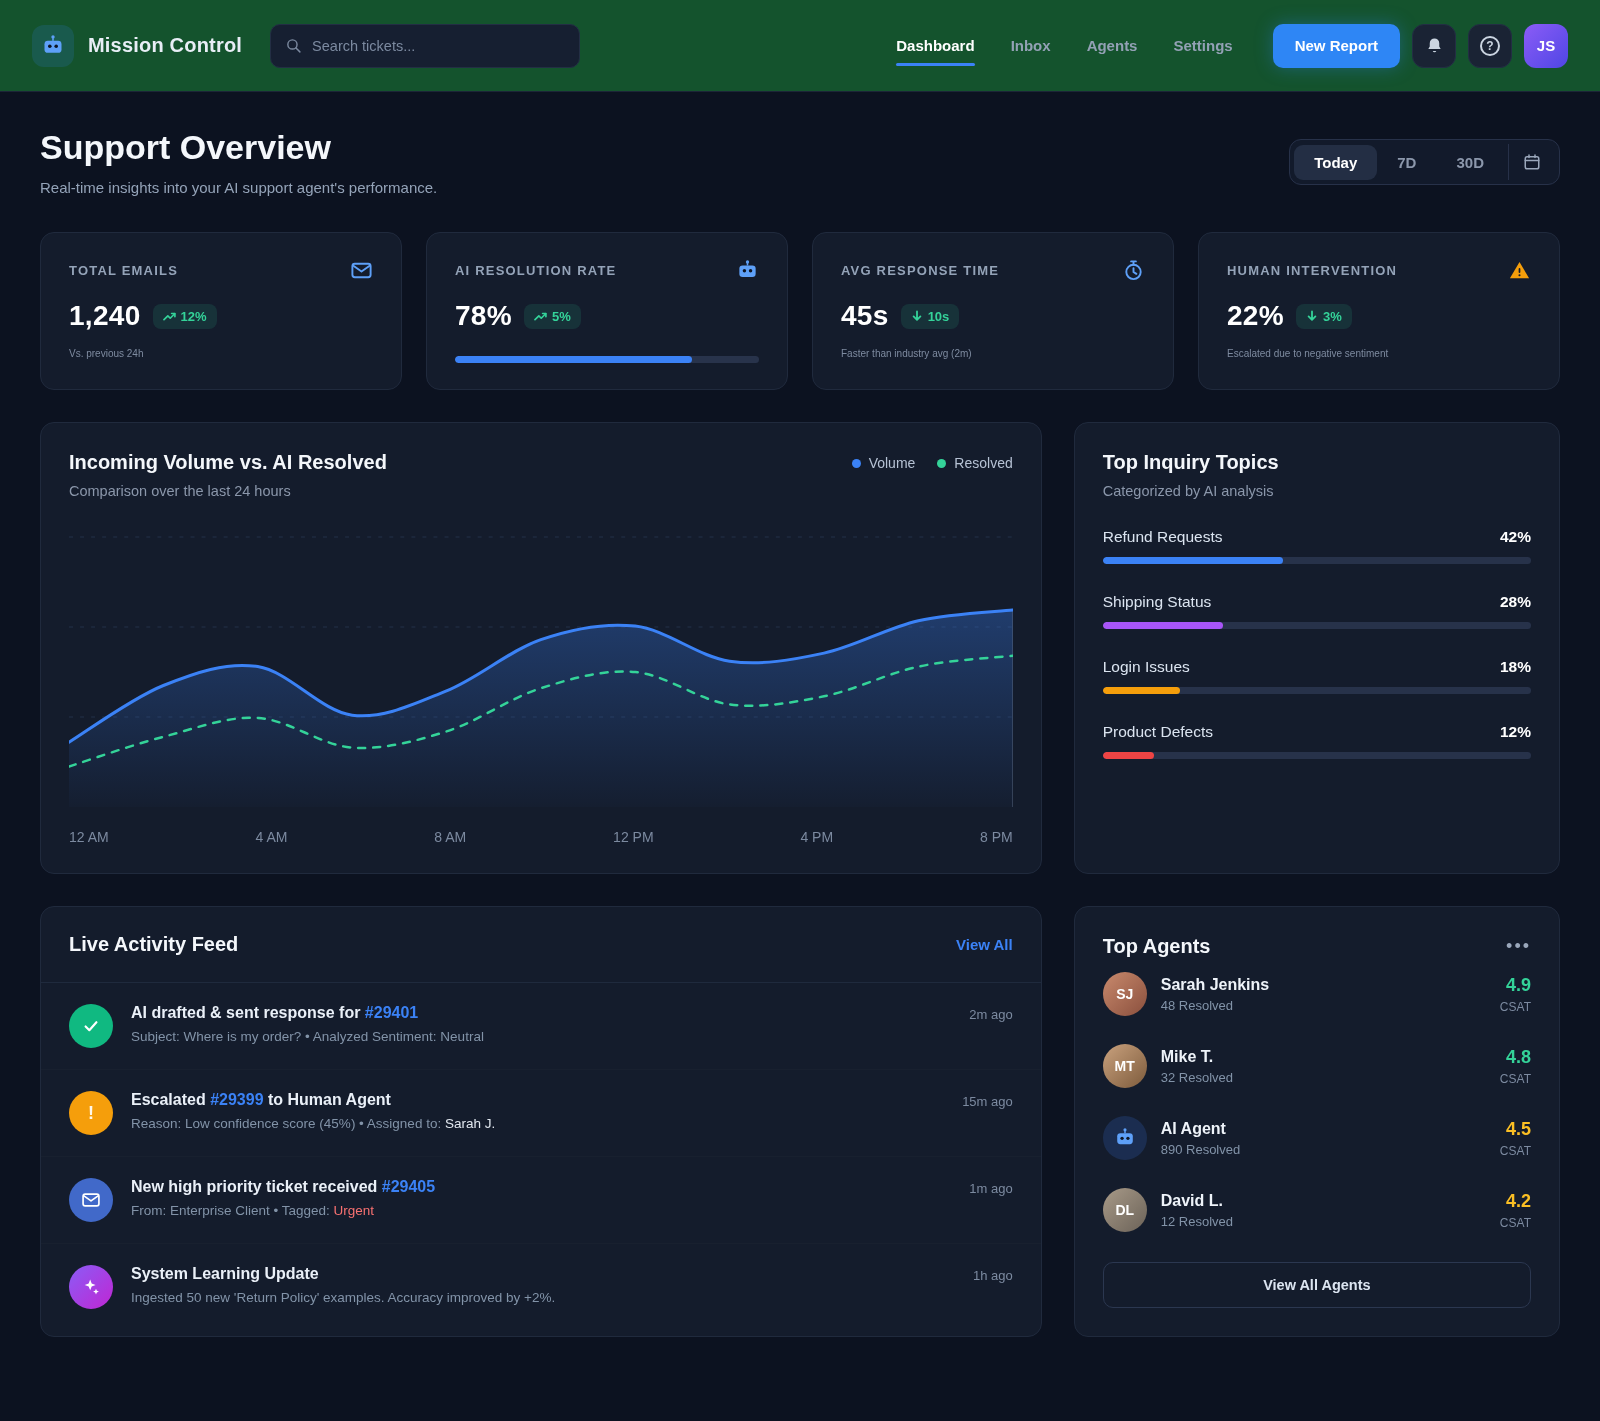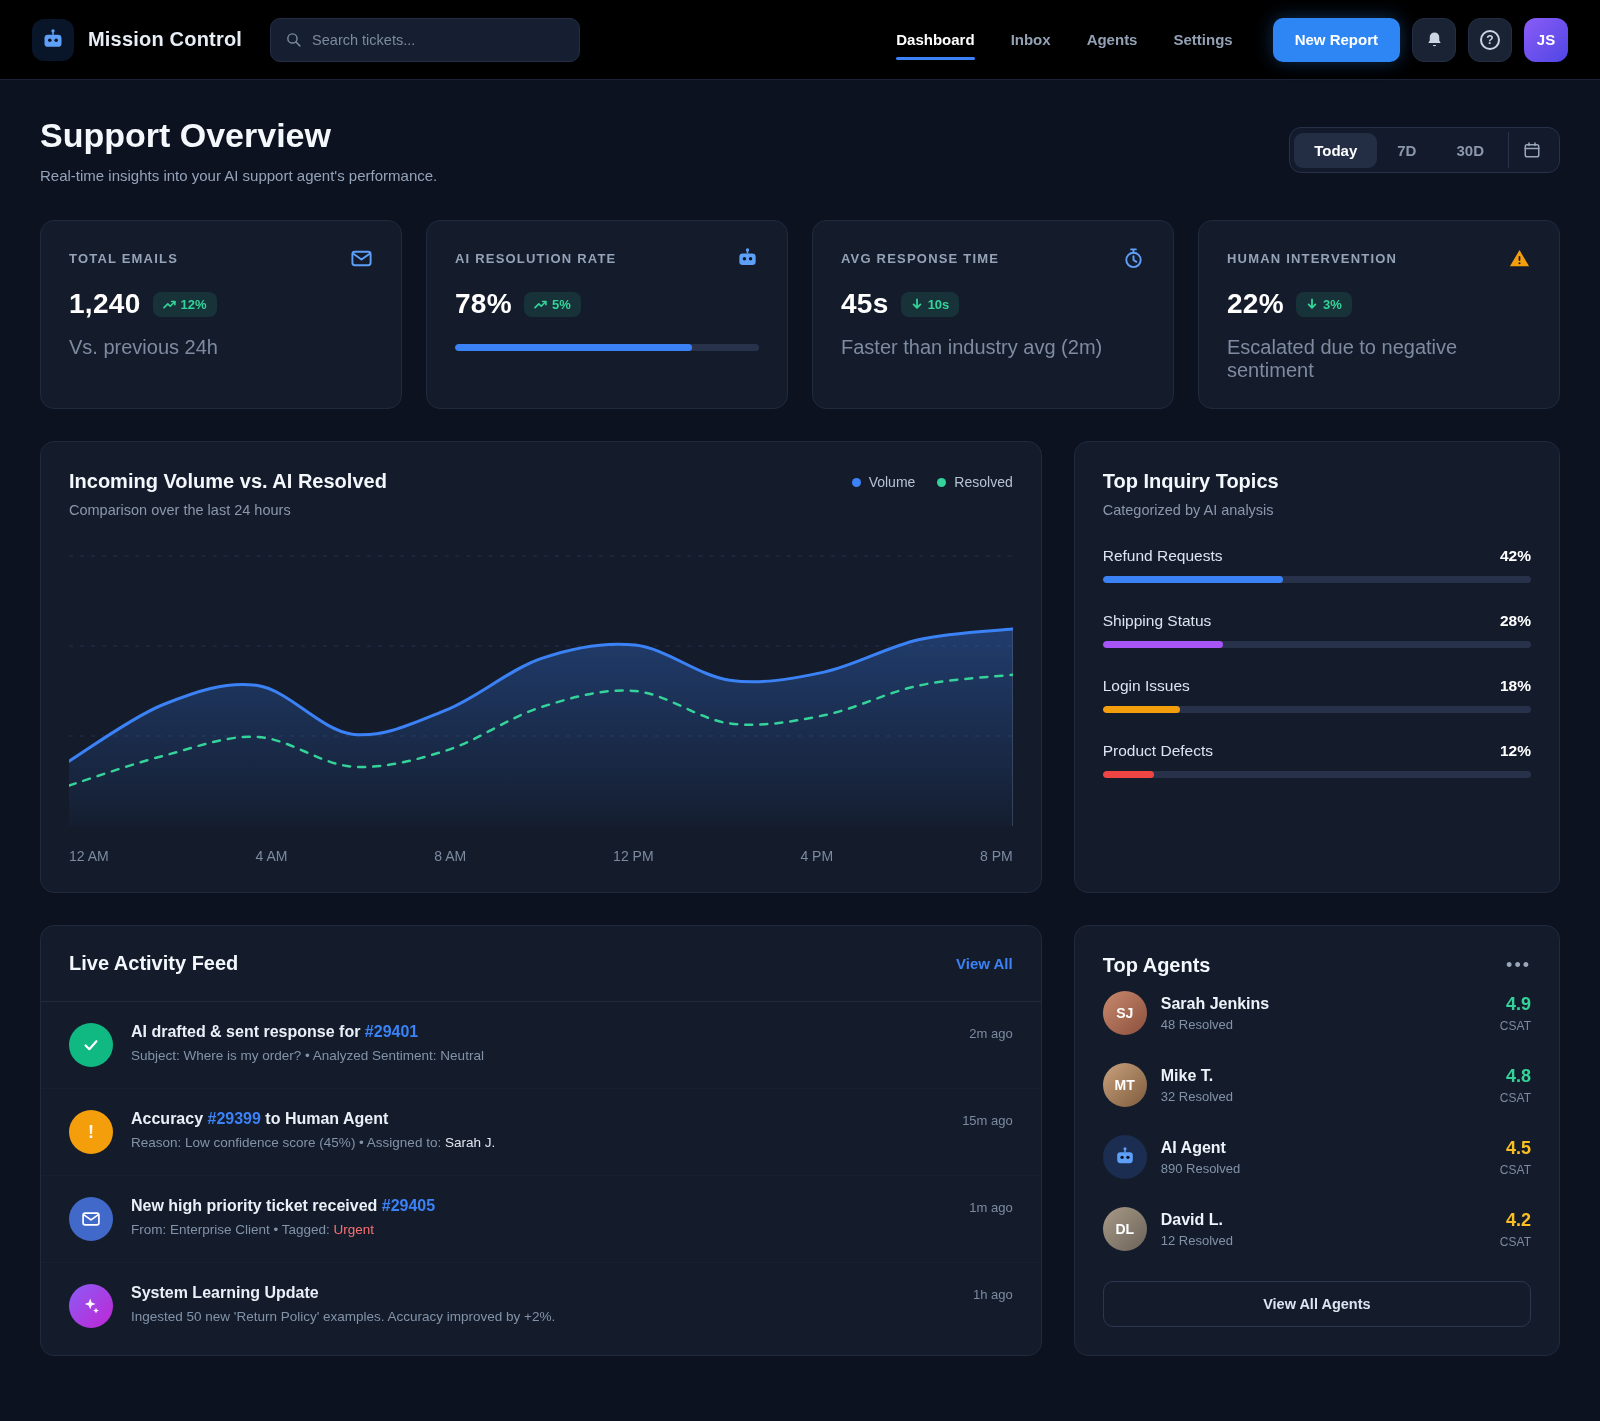--- a/index.html
+++ b/index.html
@@ -2,22 +2,22 @@
 <html><head>
 <meta charset="utf-8">
 <style>
   * { box-sizing: border-box; margin: 0; padding: 0; }
   html,body { width: 1600px; background: #0c1220; color: #e8eef6;
     font-family: "Liberation Sans", sans-serif; }
   body { min-height: 1421px; }
   svg { display: block; }
 
   
-  .topbar { height: 80px; display: flex; align-items: center; padding: 16px 32px;
-    background: #000000; border-bottom: 1px solid #1c2537; }
+  .topbar { height: 92px; display: flex; align-items: center; padding: 16px 32px;
+    background: #14532d; border-bottom: 1px solid #1c2537; }
   .logo-chip { width: 42px; height: 42px; border-radius: 12px;
     background: rgba(59,130,246,.16); display: grid; place-items: center; color: #5ea0f8; }
   .app-title { font-size: 20px; font-weight: bold; margin-left: 14px; letter-spacing: .2px; }
   .search { margin-left: 28px; width: 310px; height: 44px; background: #161f31;
     border: 1px solid #232e44; border-radius: 10px; display: flex; align-items: center;
     padding: 0 14px; gap: 10px; color: #7c8aa0; }
   .search input { background: transparent; border: 0; outline: 0; color: #cbd5e1;
     font-size: 14.5px; width: 100%; font-family: "Liberation Sans", sans-serif; }
   .search input::placeholder { color: #7c8aa0; }
   .nav { margin-left: auto; display: flex; gap: 36px; align-items: center; }
@@ -56,21 +56,21 @@
   .card { background: #141c2c; border: 1px solid #202a3d; border-radius: 14px; }
   .kpi { padding: 26px 28px; }
   .kpi-head { display: flex; justify-content: space-between; align-items: center; }
   .kpi-label { font-size: 13px; letter-spacing: 1.2px; color: #94a3b8; font-weight: bold; }
   .kpi-icon { color: #5ea0f8; }
   .kpi-icon.warn { color: #f59e0b; }
   .kpi-valrow { margin-top: 18px; display: flex; align-items: center; gap: 12px; }
   .kpi-value { font-size: 28px; font-weight: bold; color: #fff; letter-spacing: .3px; }
   .pill { display: inline-flex; align-items: center; gap: 5px; background: rgba(52,211,153,.12);
     color: #34d399; border-radius: 8px; padding: 5px 10px; font-size: 13px; font-weight: bold; }
-  .kpi-note { margin-top: 16px; font-size: 20px; color: #7e8ba0; }
+  .kpi-note { margin-top: 16px; font-size: 10px; color: #7e8ba0; }
   .progress { margin-top: 24px; height: 7px; border-radius: 4px; background: #28334b; overflow: hidden; }
   .progress-fill { height: 100%; border-radius: 4px; background: #3b82f6; }
 
   
   .grid-2 { margin-top: 32px; display: grid; grid-template-columns: 2.06fr 1fr; gap: 32px; }
   .card-pad { padding: 28px; }
   .card-title { font-size: 20px; font-weight: bold; color: #f4f7fb; }
   .card-sub { margin-top: 9px; font-size: 14.5px; color: #8b97ab; }
 
   
@@ -456,21 +456,21 @@
         </div>
         <div class="feed-time">2m ago</div>
       </div>
 
       <div class="feed-row">
         <div class="feed-ic" style="background: rgb(245, 158, 11);">
           <span class="excl">!</span>
         </div>
         <div class="feed-body">
           <div class="feed-title">
-            <span>Accuracy </span><span class="ticket-link">#29399</span><span> to Human Agent</span>
+            <span>Escalated </span><span class="ticket-link">#29399</span><span> to Human Agent</span>
           </div>
           <div class="feed-sub">
             <span>Reason: Low confidence score (45%) • Assigned to: </span><span class="em-strong">Sarah J.</span>
           </div>
         </div>
         <div class="feed-time">15m ago</div>
       </div>
 
       <div class="feed-row">
         <div class="feed-ic" style="background: rgb(65, 105, 201);">

